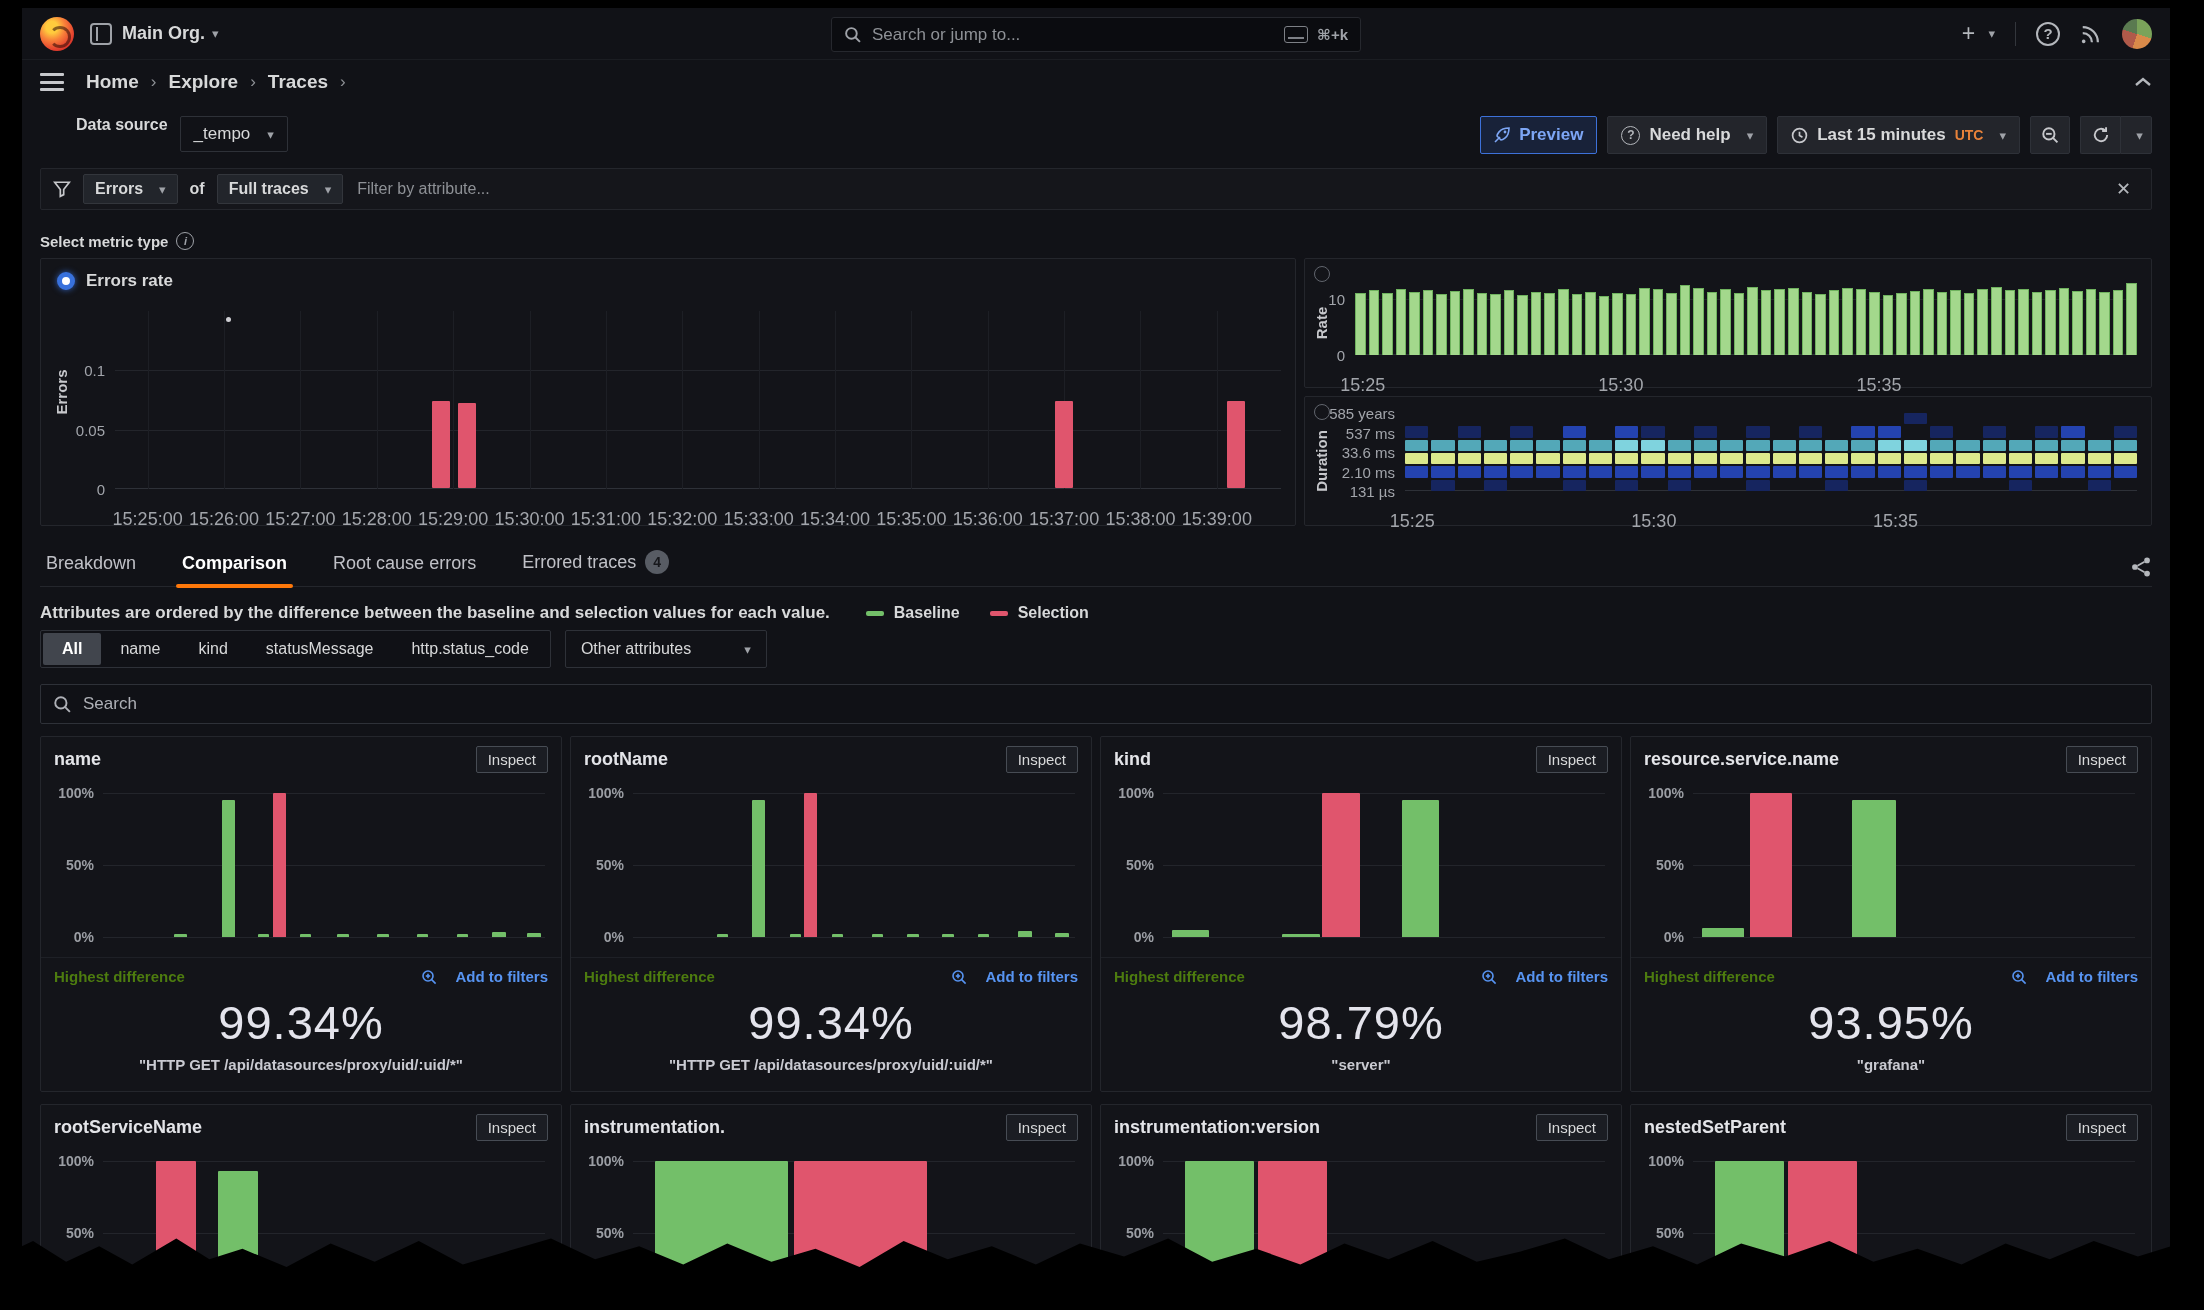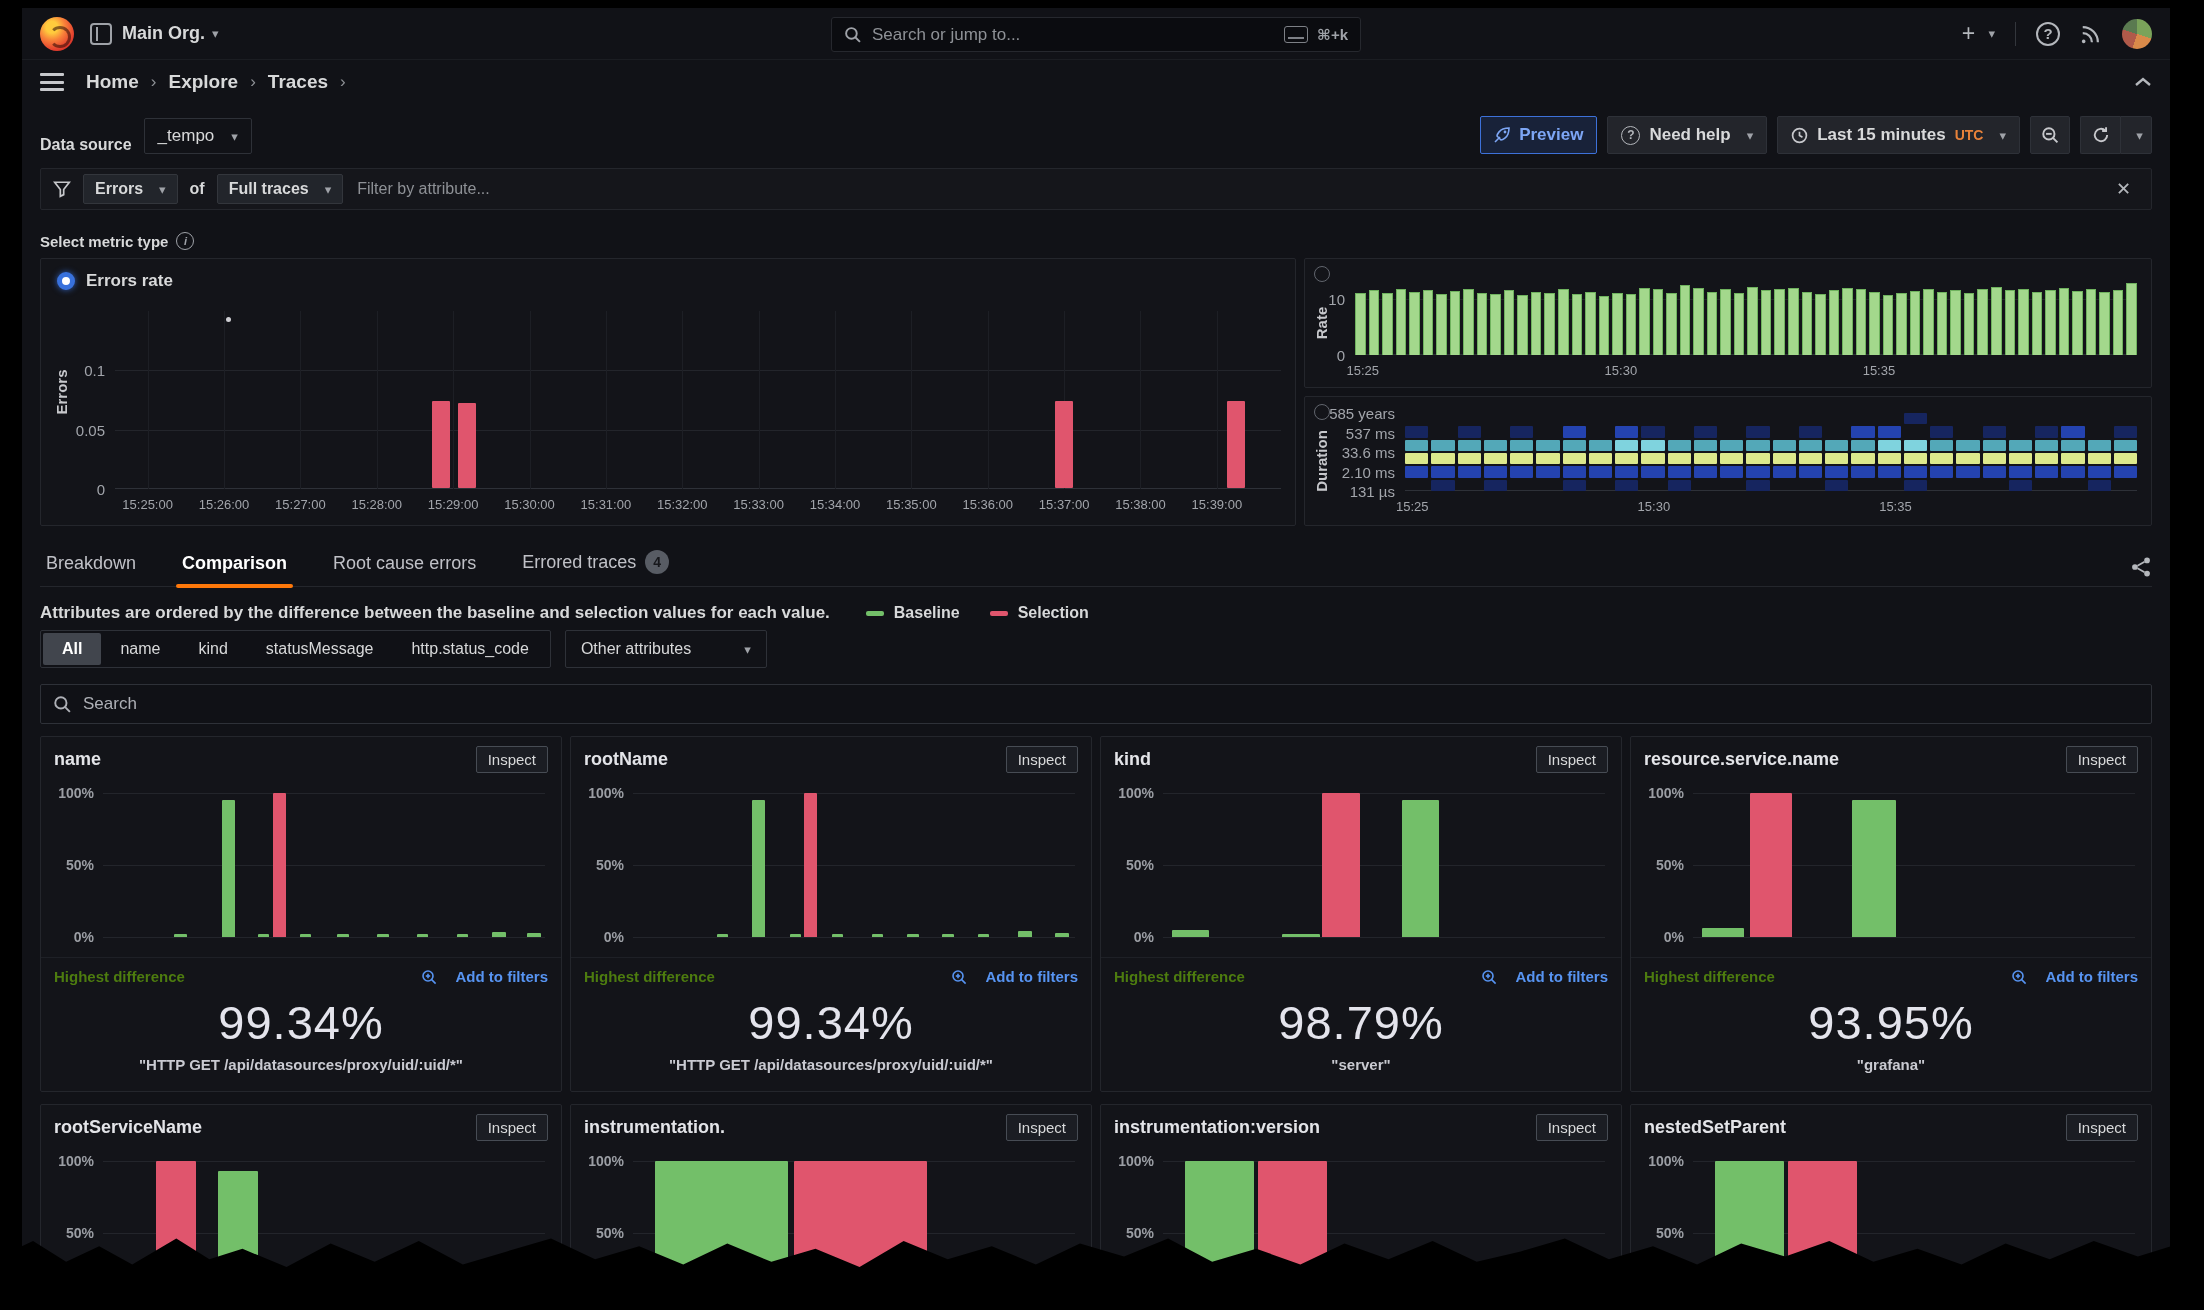--- a/index.html
+++ b/index.html
@@ -42,21 +42,21 @@
   .avatar { width:30px; height:30px; border-radius:50%;
     background: conic-gradient(#7aa35a 0 30%, #d98a4a 30% 55%, #b05a4a 55% 80%, #5a7a50 80% 100%); }
   
   .crumbbar { height:44px; display:flex; align-items:center; padding:0 18px; position:relative; }
   .burger { width:24px; height:18px; display:flex; flex-direction:column; justify-content:space-between; margin-right:22px; cursor:pointer; }
   .burger span{ height:3px; background:#c7c8cc; border-radius:1px; }
   .crumb { font-size:19px; font-weight:bold; color:#d8d9da; cursor:pointer; }
   .crumb-sep { color:#8e9196; margin:0 12px; font-size:17px; }
   .collapse-btn { margin-left:auto; color:#9fa2a8; }
   
-  .toolrow { display:flex; align-items:flex-end; padding:12px 18px 6px; }
+  .toolrow { display:flex; align-items:flex-start; padding:12px 18px 6px;margin-left:36px; }
   .label-sm { font-size:16px; font-weight:bold; color:#d8d9da; }
   .dd-box { display:inline-flex; align-items:center; gap:10px; border:1px solid #2e3138; border-radius:2px;
     background:#111217; padding:7px 13px; margin-left:12px; font-size:17px; color:#d8d9da; cursor:pointer; }
   .tool-right { margin-left:auto; display:flex; align-items:center; gap:10px; }
   .btn { display:inline-flex; align-items:center; gap:9px; border-radius:2px; padding:8px 13px;
     font-size:17px; font-weight:bold; cursor:pointer; border:1px solid transparent; }
   .btn-preview { background:rgba(61,113,217,.18); border-color:#3d71d9; color:#7da6f5; }
   .btn-dark { background:#23252b; border-color:#2e3138; color:#d8d9da; }
   .utc { color:#e8823a; font-weight:bold; font-size:14px; }
   .btn-ico { background:#23252b; border:1px solid #2e3138; border-radius:2px; width:40px; height:38px;
@@ -81,21 +81,21 @@
   .errors-panel { flex:1; }
   .radio-row { position:absolute; left:16px; top:12px; display:flex; align-items:center; gap:11px; z-index:3; }
   .radio-on { width:18px; height:18px; border-radius:50%; background:#fff; border:5px solid #3871dc; box-shadow:0 0 6px rgba(56,113,220,.8); }
   .radio-off { width:16px; height:16px; border-radius:50%; border:1.5px solid #61656d; }
   .radio-label { font-size:17px; font-weight:bold; color:#d8d9da; }
   .errors-plot { position:absolute; left:74px; right:14px; top:52px; bottom:36px; }
   .gridline-h { position:absolute; left:0; right:0; height:1px; background:#23252b; }
   .gridline-v { position:absolute; top:0; bottom:0; width:1px; background:#1d1f25; }
   .axisline { position:absolute; left:0; right:0; bottom:0; height:1px; background:#2e3138; }
   .ylab { position:absolute; right:100%; margin-right:10px; transform:translateY(-50%); font-size:15px; color:#a2a5ab; white-space:nowrap; }
-  .xlab { position:absolute; top:100%; margin-top:8px; transform:translateX(-50%); font-size:13px; color:#a2a5ab; white-space:nowrap; }
+  .xlab { position:absolute; top:100%; margin-top:20px; transform:translateX(-50%); font-size:18px; color:#a2a5ab; white-space:nowrap; }
   .axis-title-y { position:absolute; left:12px; top:50%; transform:rotate(180deg) translateY(50%); writing-mode:vertical-rl;
     font-size:15px; font-weight:bold; color:#c7c8cc; }
   .ebar { position:absolute; bottom:1px; background:#e0556d; border-radius:1px; }
   .epoint { position:absolute; width:5px; height:5px; border-radius:50%; background:#cfcfd4; }
   .rightcol { width:848px; display:flex; flex-direction:column; gap:8px; }
   .rate-panel { flex:1; }
   .dur-panel { flex:1; }
   .panel-radio { position:absolute; left:9px; top:7px; }
   .rate-plot { position:absolute; left:50px; right:14px; top:18px; bottom:32px; display:flex; align-items:flex-end; gap:3px; }
   .rbar { flex:1; background:#a3d88c; border:1px solid #6fb35e; border-bottom:0; }

